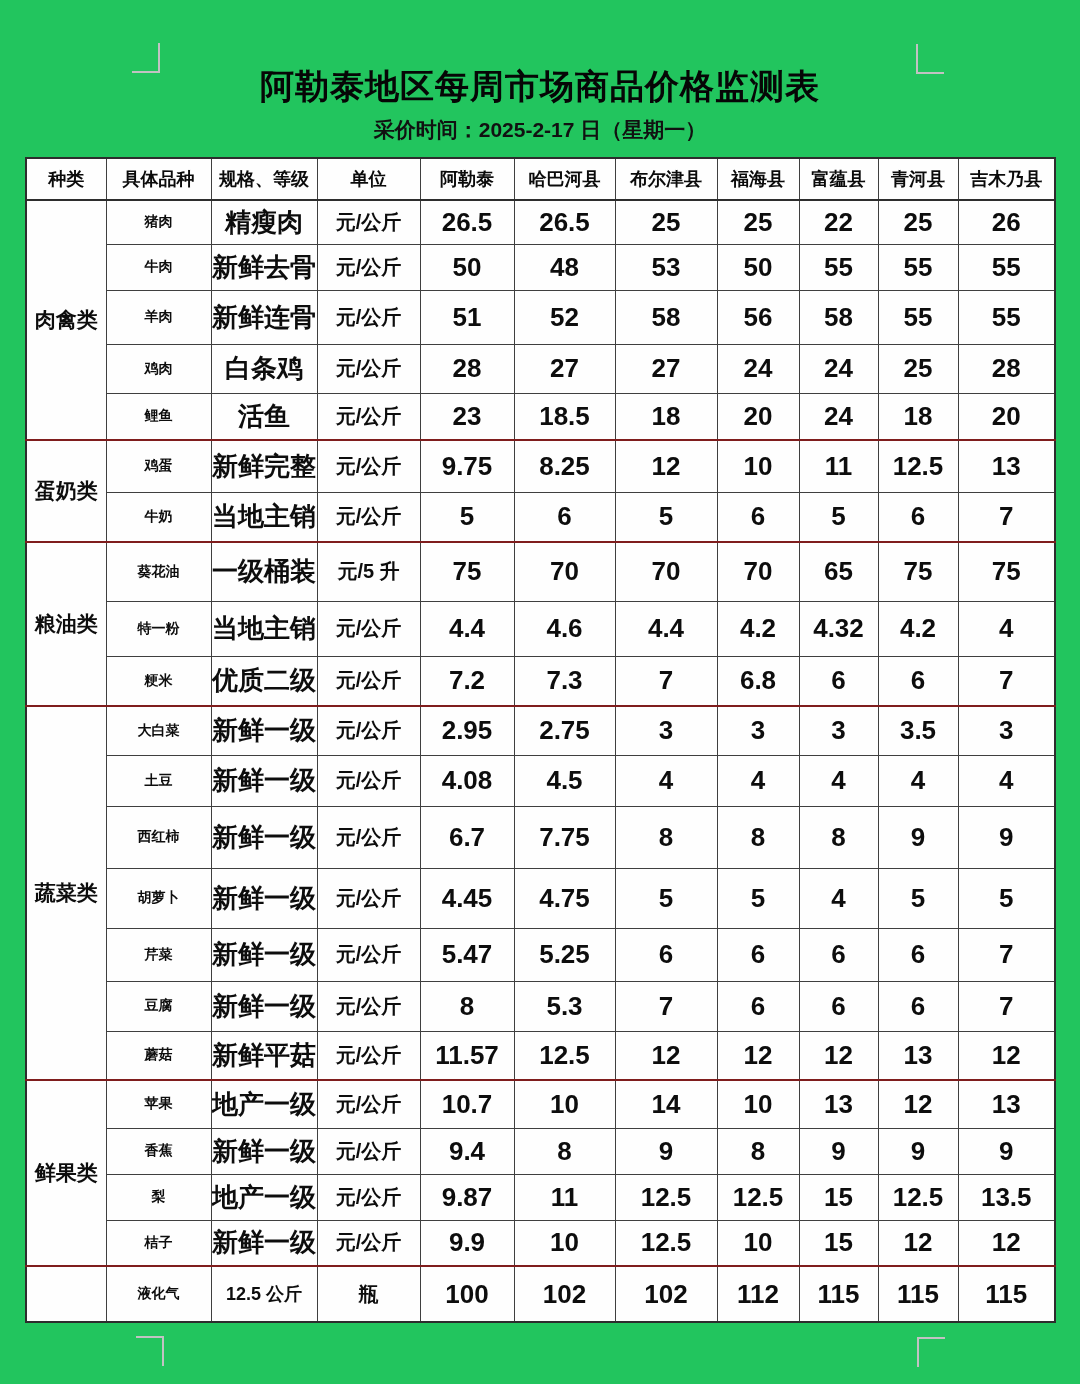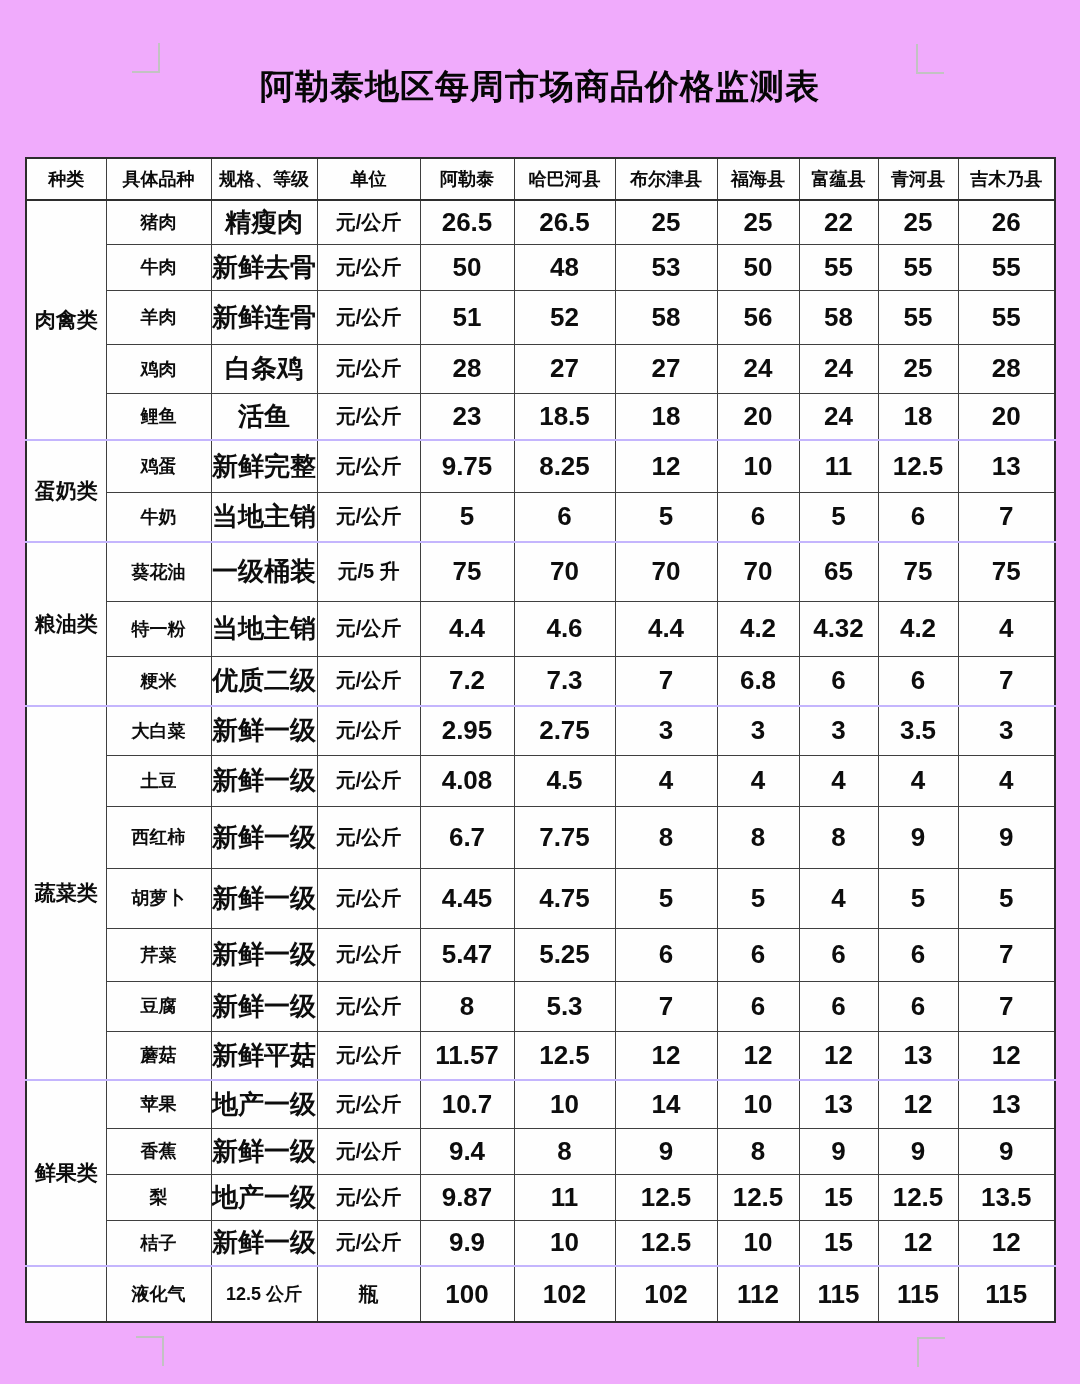--- a/index.html
+++ b/index.html
@@ -6,21 +6,21 @@
   body{
     width:1080px;height:1384px;
     background:#f4f4f2;
     font-family:"Liberation Sans","DejaVu Sans",sans-serif;
     color:#0d0d0d;
     position:relative;
     overflow:hidden;
   }
   .page{
     position:absolute;inset:0;
-    background:#f0abfc;
+    background:#22c55e;
   }
   .crop-mark{position:absolute;width:26px;height:28px;}
   .crop-mark.tl{left:132px;top:43px;border-right:2px solid #c2c2c2;border-bottom:2px solid #c2c2c2;}
   .crop-mark.tr{left:916px;top:44px;border-left:2px solid #c2c2c2;border-bottom:2px solid #c2c2c2;}
   .crop-mark.bl{left:136px;top:1336px;border-right:2px solid #c2c2c2;border-top:2px solid #c2c2c2;}
   .crop-mark.br{left:917px;top:1337px;border-left:2px solid #c2c2c2;border-top:2px solid #c2c2c2;}
 
   .title{
     position:absolute;top:64px;left:0;width:1080px;
     text-align:center;
@@ -49,38 +49,39 @@
     padding:0;
     font-weight:700;
     overflow:hidden;
     white-space:nowrap;
   }
   .price-table thead th{
     font-size:18px;
     border-bottom:2px solid #2d2d2d;
     color:#0b0b0b;
   }
-  .price-table tr.group-start > td{border-top:2px solid #c4b5fd;}
+  .price-table tr.group-start > td{border-top:2px solid #7f1d1d;}
   td.category{font-size:21px;margin-left:36px;}
-  td.item{font-size:18px;}
+  td.item{font-size:14px;}
   td.spec{font-size:26px;}
   td.spec.small{font-size:18px;}
   td.unit{font-size:20px;}
   td.price{font-size:26px;}
 </style>
 </head>
 <body>
 
 <div class="page">
   <div class="crop-mark tl"></div>
   <div class="crop-mark tr"></div>
   <div class="crop-mark bl"></div>
   <div class="crop-mark br"></div>
 
   <div class="title">阿勒泰地区每周市场商品价格监测表</div>
+  <div class="subtitle">采价时间：2025-2-17 日（星期一）</div>
 
   <table class="price-table">
     <colgroup id="cols">
         <col style="width: 80px;">
         <col style="width: 105px;">
         <col style="width: 106px;">
         <col style="width: 103px;">
         <col style="width: 94px;">
         <col style="width: 101px;">
         <col style="width: 102px;">

